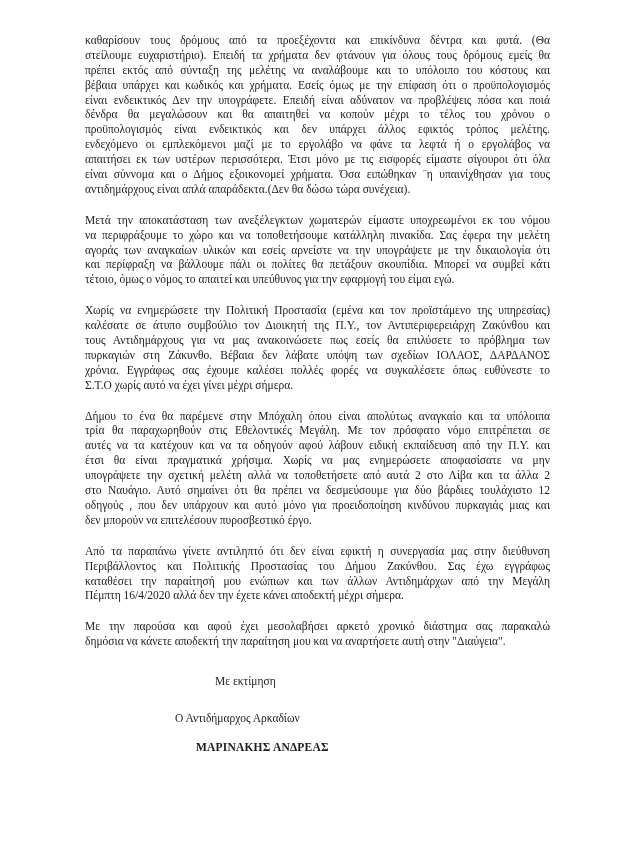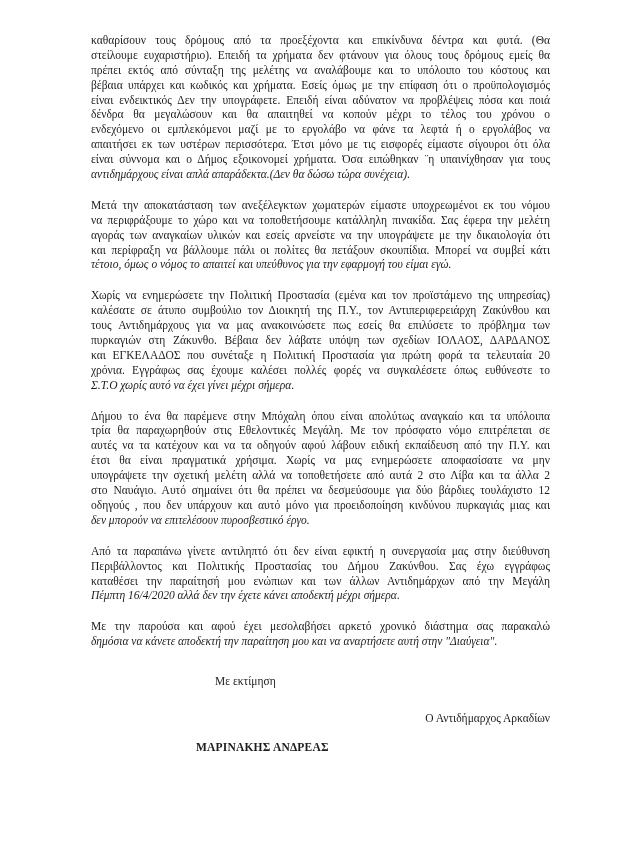--- a/index.html
+++ b/index.html
@@ -17,47 +17,45 @@
     overflow: hidden;
   }
   .letter-body {
     position: absolute;
     left: 85px;
     top: 33px;
     width: 465px;
     font-size: 11.5px;
   }
   .para {
-    margin: 0 0 16px 6px;
+    margin: 0 0 16px 0;
   }
   .pline {
     line-height: 14.9px;
     height: 14.9px;
     overflow: hidden;
     text-align: justify;
     text-align-last: justify;
     white-space: normal;
   }
   .pline.last {
     text-align-last: left;
-    font-style: italic;
   }
   .closing {
     margin-top: 25px;
   }
   .closing-salutation {
     margin-left: 130px;
     line-height: 14.9px;
     margin-bottom: 22px;
   }
   .signer-title {
-    margin-left: 54px;
+    margin-left: 90px;
     line-height: 14.9px;
     margin-bottom: 14px;
-    text-align: right;
   }
   .signer-name {
     margin-left: 111px;
     line-height: 14.9px;
     letter-spacing: 0.2px;
     font-weight: bold;
   }
 </style>
 </head>
 <body>
@@ -65,38 +63,38 @@
 <div class="page">
   <div class="letter-body">
 
     <div class="para">
         <div class="pline">καθαρίσουν τους δρόμους από τα προεξέχοντα και επικίνδυνα δέντρα και φυτά. (Θα</div>
         <div class="pline">στείλουμε ευχαριστήριο). Επειδή τα χρήματα δεν φτάνουν για όλους τους δρόμους εμείς θα</div>
         <div class="pline">πρέπει εκτός από σύνταξη της μελέτης να αναλάβουμε και το υπόλοιπο του κόστους και</div>
         <div class="pline">βέβαια υπάρχει και κωδικός και χρήματα. Εσείς όμως με την επίφαση ότι ο προϋπολογισμός</div>
         <div class="pline">είναι ενδεικτικός Δεν την υπογράφετε. Επειδή είναι αδύνατον να προβλέψεις πόσα και ποιά</div>
         <div class="pline">δένδρα θα μεγαλώσουν και θα απαιτηθεί να κοπούν μέχρι το τέλος του χρόνου ο</div>
+        <div class="pline">προϋπολογισμός είναι ενδεικτικός και δεν υπάρχει άλλος εφικτός τρόπος μελέτης.</div>
         <div class="pline">ενδεχόμενο οι εμπλεκόμενοι μαζί με το εργολάβο να φάνε τα λεφτά ή ο εργολάβος να</div>
         <div class="pline">απαιτήσει εκ των υστέρων περισσότερα. Έτσι μόνο με τις εισφορές είμαστε σίγουροι ότι όλα</div>
         <div class="pline">είναι σύννομα και ο Δήμος εξοικονομεί χρήματα. Όσα ειπώθηκαν ¨η υπαινίχθησαν για τους</div>
         <div class="pline last">αντιδημάρχους είναι απλά απαράδεκτα.(Δεν θα δώσω τώρα συνέχεια).</div>
       </div>
       <div class="para">
         <div class="pline">Μετά την αποκατάσταση των ανεξέλεγκτων χωματερών είμαστε υποχρεωμένοι εκ του νόμου</div>
         <div class="pline">να περιφράξουμε το χώρο και να τοποθετήσουμε κατάλληλη πινακίδα. Σας έφερα την μελέτη</div>
         <div class="pline">αγοράς των αναγκαίων υλικών και εσείς αρνείστε να την υπογράψετε με την δικαιολογία ότι</div>
         <div class="pline">και περίφραξη να βάλλουμε πάλι οι πολίτες θα πετάξουν σκουπίδια. Μπορεί να συμβεί κάτι</div>
         <div class="pline last">τέτοιο, όμως ο νόμος το απαιτεί και υπεύθυνος για την εφαρμογή του είμαι εγώ.</div>
       </div>
       <div class="para">
         <div class="pline">Χωρίς να ενημερώσετε την Πολιτική Προστασία (εμένα και τον προϊστάμενο της υπηρεσίας)</div>
         <div class="pline">καλέσατε σε άτυπο συμβούλιο τον Διοικητή της Π.Υ., τον Αντιπεριφερειάρχη  Ζακύνθου και</div>
         <div class="pline">τους Αντιδημάρχους για να μας ανακοινώσετε πως εσείς θα επιλύσετε το πρόβλημα των</div>
         <div class="pline">πυρκαγιών στη Ζάκυνθο.  Βέβαια δεν λάβατε υπόψη των σχεδίων ΙΟΛΑΟΣ, ΔΑΡΔΑΝΟΣ</div>
-        <div class="pline">και ΕΓΚΕΛΑΔΟΣ που συνέταξε η Πολιτική Προστασία για πρώτη φορά τα τελευταία 20</div>
         <div class="pline">χρόνια. Εγγράφως σας έχουμε καλέσει πολλές φορές να συγκαλέσετε όπως ευθύνεστε το</div>
         <div class="pline last">Σ.Τ.Ο χωρίς αυτό να έχει γίνει μέχρι σήμερα.</div>
       </div>
       <div class="para">
         <div class="pline">Δήμου το ένα θα παρέμενε στην Μπόχαλη όπου είναι απολύτως αναγκαίο και τα υπόλοιπα</div>
         <div class="pline">τρία θα παραχωρηθούν στις Εθελοντικές Μεγάλη. Με τον πρόσφατο νόμο επιτρέπεται σε</div>
         <div class="pline">αυτές να τα κατέχουν και να τα οδηγούν αφού λάβουν ειδική εκπαίδευση από την Π.Υ. και</div>
         <div class="pline">έτσι θα είναι πραγματικά χρήσιμα. Χωρίς να μας ενημερώσετε αποφασίσατε να μην</div>
         <div class="pline">υπογράψετε την σχετική μελέτη αλλά να τοποθετήσετε από αυτά 2 στο Λίβα και τα άλλα 2</div>
         <div class="pline">στο Ναυάγιο. Αυτό σημαίνει ότι θα πρέπει να δεσμεύσουμε για δύο βάρδιες τουλάχιστο 12</div>

